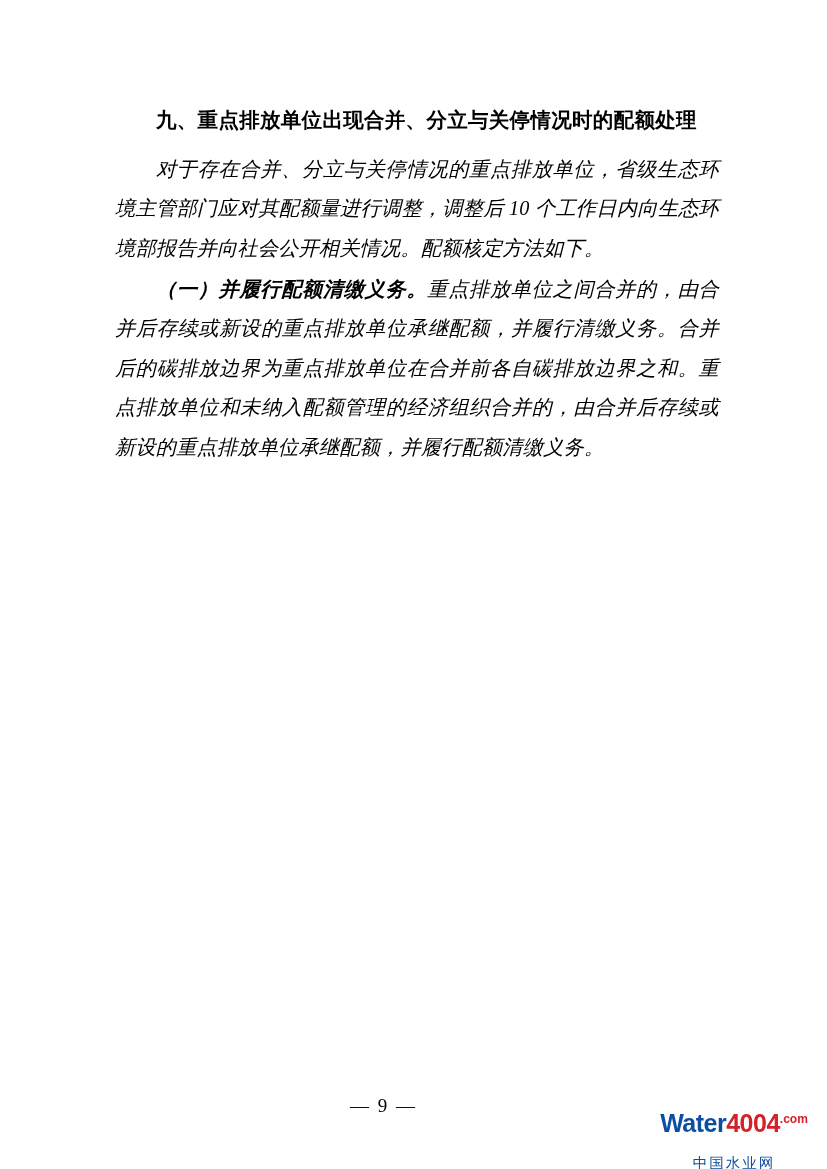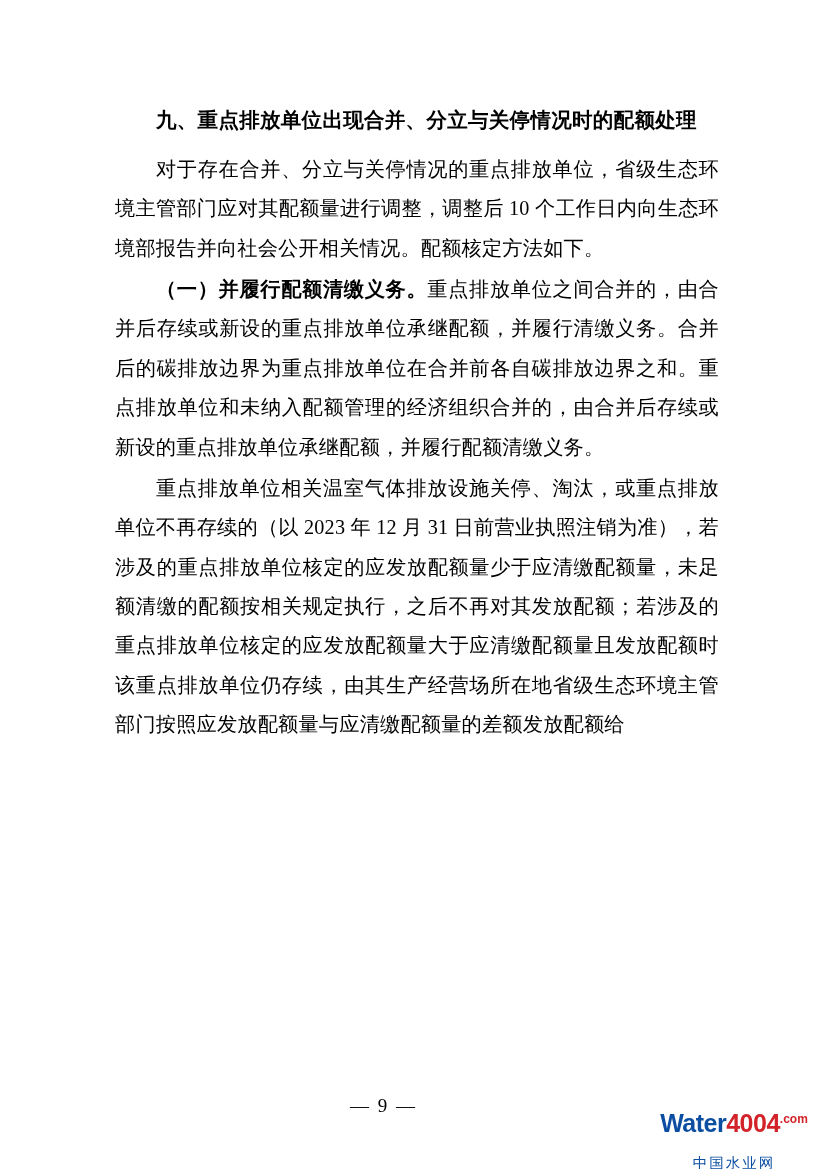--- a/index.html
+++ b/index.html
@@ -34,20 +34,21 @@
     font-family: "Liberation Serif", "DejaVu Serif", serif;
   }
   .para {
     font-size: 20.2px;
     line-height: 1.95;
     text-align: justify;
     text-justify: inter-ideograph;
     text-indent: 41px;
     margin: 0 0 2px 0;
     letter-spacing: 0.2px;
+    font-style: italic;
   }
   .para .lead {
     font-weight: bold;
   }
   .page-number {
     position: absolute;
     left: 0;
     right: 0;
     bottom: 52px;
     text-align: center;
@@ -101,23 +102,20 @@
   <p class="para">
     <span>对于存在合并、分立与关停情况的重点排放单位，省级生态环境主管部门应对其配额量进行调整，调整后 10 个工作日内向生态环境部报告并向社会公开相关情况。配额核定方法如下。</span>
   </p>
 
   <p class="para">
     <span class="lead">（一）并履行配额清缴义务。</span><span>重点排放单位之间合并的，由合并后存续或新设的重点排放单位承继配额，并履行清缴义务。合并后的碳排放边界为重点排放单位在合并前各自碳排放边界之和。重点排放单位和未纳入配额管理的经济组织合并的，由合并后存续或新设的重点排放单位承继配额，并履行配额清缴义务。</span>
   </p>
 
 
 
-  <p class="para">
-    <span>重点排放单位相关温室气体排放设施关停、淘汰，或重点排放单位不再存续的（以 2023 年 12 月 31 日前营业执照注销为准），若涉及的重点排放单位核定的应发放配额量少于应清缴配额量，未足额清缴的配额按相关规定执行，之后不再对其发放配额；若涉及的重点排放单位核定的应发放配额量大于应清缴配额量且发放配额时该重点排放单位仍存续，由其生产经营场所在地省级生态环境主管部门按照应发放配额量与应清缴配额量的差额发放配额给</span>
-  </p>
 
 </div>
 
 <div class="page-number">— 9 —</div>
 
 <div class="watermark">
   <div class="wm-top"><span>Water</span><span class="wm-red">4004</span><span class="wm-dotcom">.com</span></div>
   <div class="wm-bottom">中国水业网</div>
 </div>
 

